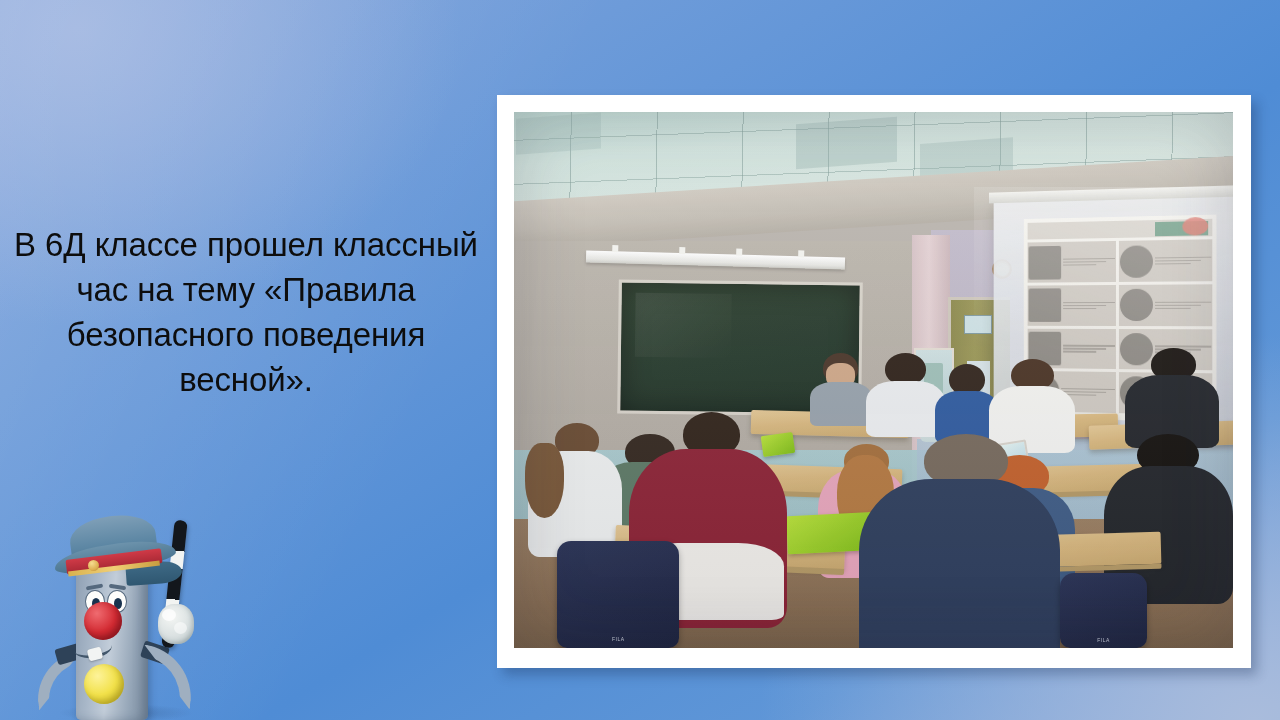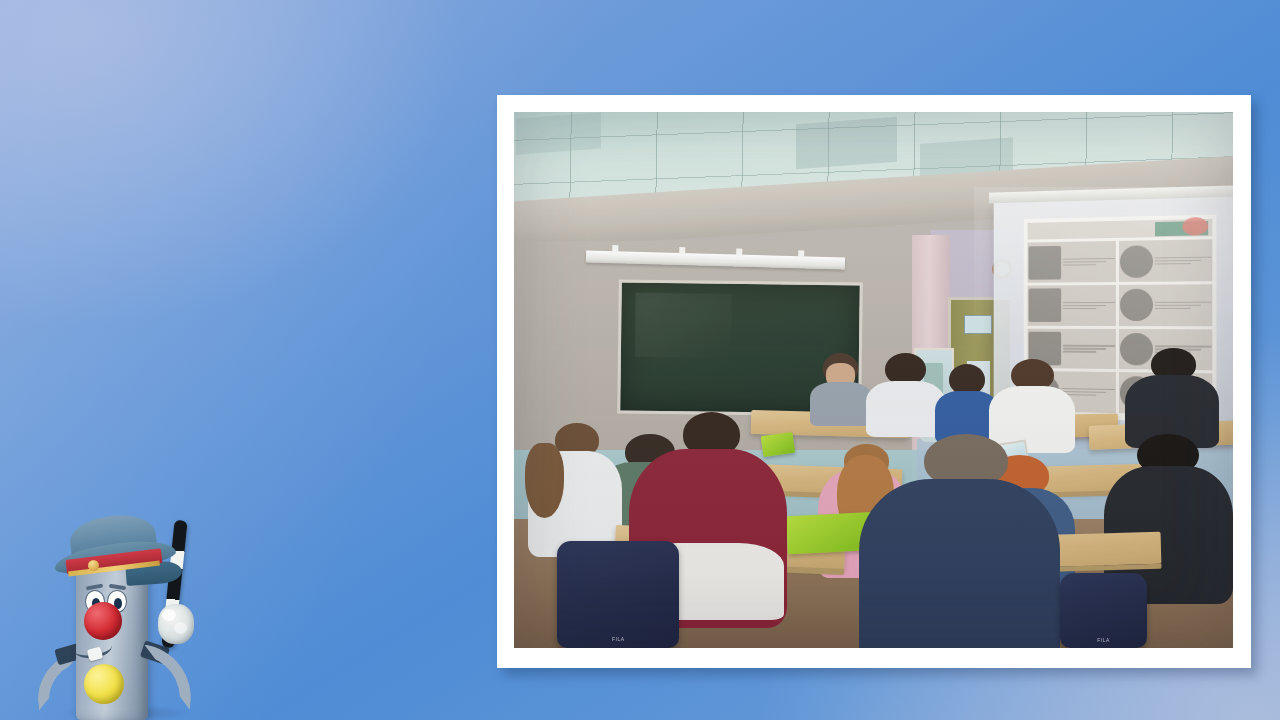--- a/index.html
+++ b/index.html
@@ -344,20 +344,21 @@
   }
 </style>
 </head>
 <body>
 
 <div id="slide">
 
   <div class="bg-base"></div>
   <div class="bg-sheen"></div>
 
+  <div id="caption">В 6Д классе прошел классный час на тему «Правила безопасного поведения весной».</div>
 
   <div id="photo-frame">
     <div id="photo">
 
       <div class="ph ceiling">
         <div class="ceil-grid"></div>
         <div class="ceil-tileA"></div>
         <div class="ceil-tileB"></div>
         <div class="ceil-tileC"></div>
 

